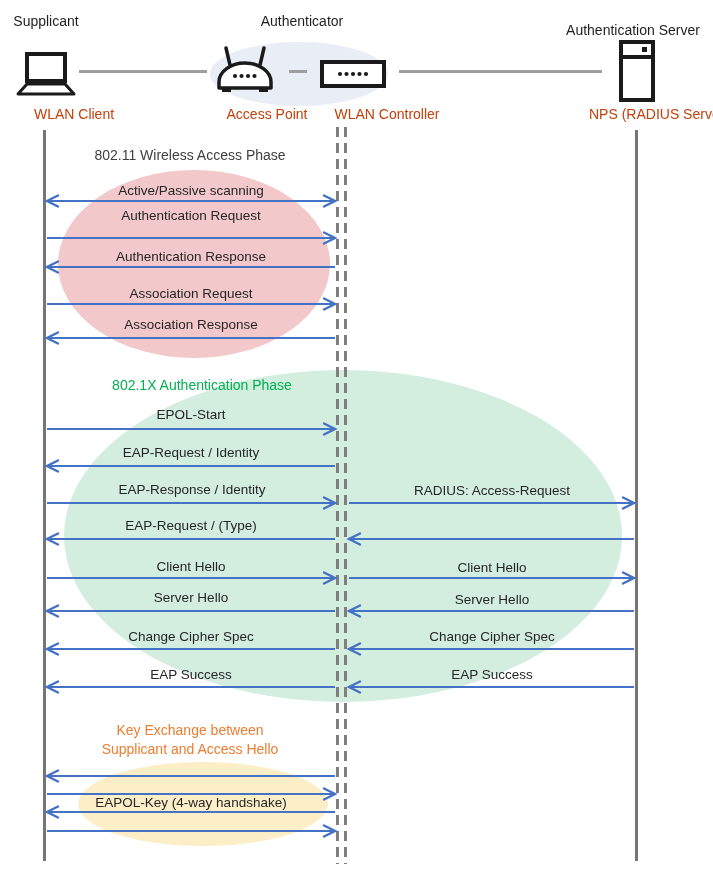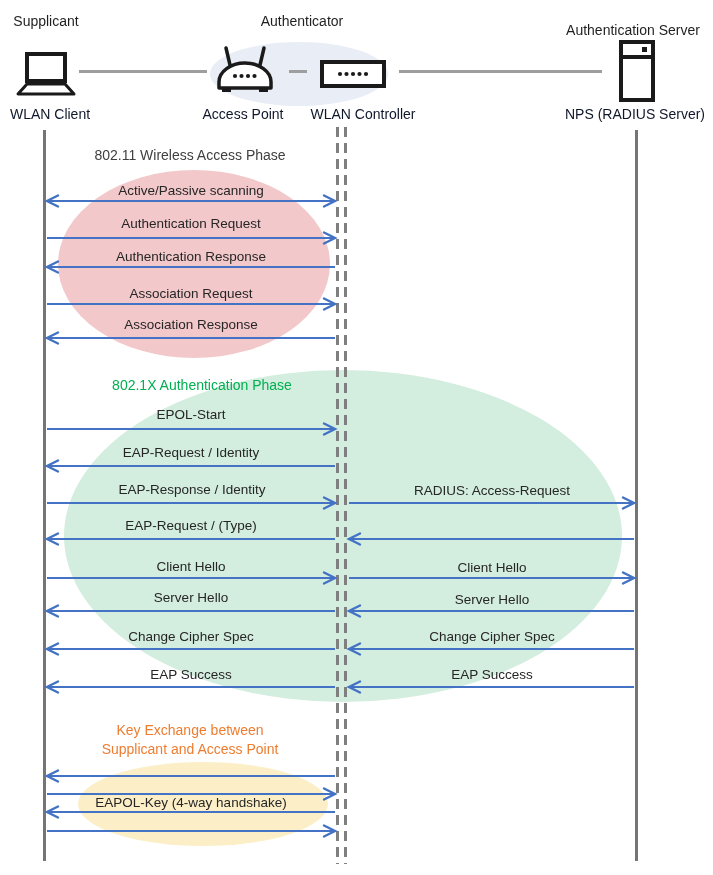--- a/index.html
+++ b/index.html
@@ -3,21 +3,21 @@
 <meta charset="utf-8">
 <style>
   html,body{margin:0;padding:0;background:#fff;}
   #canvas{
     position:relative;width:713px;height:875px;background:#ffffff;
     font-family:"Liberation Sans", sans-serif;color:#262626;overflow:hidden;
   }
   .abs{position:absolute;}
   .ctr{transform:translateX(-50%);white-space:nowrap;}
   .actor-role{font-size:14px;color:#1f1f1f;}
-  .actor-dev{font-size:14px;color:#0f172a;}
+  .actor-dev{font-size:14px;color:#c2410c;margin-left:24px;}
   .ellipse{position:absolute;border-radius:50%;}
   .conn{position:absolute;height:3px;background:#9e9e9e;}
   .lifeline{position:absolute;width:3px;background:#757575;}
   .dashline{position:absolute;width:3px;
     background:repeating-linear-gradient(to bottom,#7f7f7f 0 10px,transparent 10px 16px);}
   .phase-title{position:absolute;font-size:14px;white-space:nowrap;transform:translateX(-50%);text-align:center;z-index:6;}
   .msg-label{position:absolute;font-size:13.5px;color:#262626;white-space:nowrap;transform:translateX(-50%);z-index:6;}
   #arrow-layer{position:absolute;left:0;top:0;z-index:5;}
   #label-layer{position:absolute;left:0;top:0;width:713px;height:701px;z-index:6;pointer-events:none;}
   .icon{position:absolute;z-index:3;}
@@ -82,21 +82,21 @@
   <div>
     <div class="dashline" style="left:336px;top:127px;height:737px;z-index:2;"></div>
     <div class="dashline" style="left:344px;top:127px;height:737px;z-index:2;"></div>
   </div>
   <div class="lifeline" style="left:635px;top:130px;height:731px;z-index:2;"></div>
 
   <div class="phase-title" style="left: 190px; top: 147px; color: #404040;">802.11 Wireless Access Phase</div>
   <div class="phase-title" style="left: 202px; top: 377px; color: rgb(0, 176, 80);">802.1X Authentication Phase</div>
   <div>
     <div class="phase-title" style="left: 190px; top: 722px; color: rgb(237, 125, 49);">Key Exchange between</div>
-    <div class="phase-title" style="left: 190px; top: 741px; color: rgb(237, 125, 49);">Supplicant and Access Point</div>
+    <div class="phase-title" style="left: 190px; top: 741px; color: rgb(237, 125, 49);">Supplicant and Access Hello</div>
   </div>
 
   <svg id="arrow-layer" width="713" height="875">
       <line x1="47" x2="335" y1="201" y2="201" stroke="#4472C4" stroke-width="2.2"></line>
       <path d="M324 195.5 L335 201 L324 206.5" fill="none" stroke="#4472C4" stroke-width="2.4" stroke-linecap="round"></path>
       <path d="M58 195.5 L47 201 L58 206.5" fill="none" stroke="#4472C4" stroke-width="2.4" stroke-linecap="round"></path>
       <line x1="47" x2="335" y1="238" y2="238" stroke="#4472C4" stroke-width="2.2"></line>
       <path d="M324 232.5 L335 238 L324 243.5" fill="none" stroke="#4472C4" stroke-width="2.4" stroke-linecap="round"></path>
       <line x1="47" x2="335" y1="267" y2="267" stroke="#4472C4" stroke-width="2.2"></line>
       <path d="M58 261.5 L47 267 L58 272.5" fill="none" stroke="#4472C4" stroke-width="2.4" stroke-linecap="round"></path>
@@ -137,21 +137,21 @@
       <line x1="47" x2="335" y1="794" y2="794" stroke="#4472C4" stroke-width="2.2"></line>
       <path d="M324 788.5 L335 794 L324 799.5" fill="none" stroke="#4472C4" stroke-width="2.4" stroke-linecap="round"></path>
       <line x1="47" x2="335" y1="812" y2="812" stroke="#4472C4" stroke-width="2.2"></line>
       <path d="M58 806.5 L47 812 L58 817.5" fill="none" stroke="#4472C4" stroke-width="2.4" stroke-linecap="round"></path>
       <line x1="47" x2="335" y1="831" y2="831" stroke="#4472C4" stroke-width="2.2"></line>
       <path d="M324 825.5 L335 831 L324 836.5" fill="none" stroke="#4472C4" stroke-width="2.4" stroke-linecap="round"></path>
     </svg>
 
   <div id="label-layer">
       <div class="msg-label" style="left: 191px; top: 183px;">Active/Passive scanning</div>
-      <div class="msg-label" style="left: 191px; top: 216px;">Authentication Request</div>
+      <div class="msg-label" style="left: 191px; top: 208px;">Authentication Request</div>
       <div class="msg-label" style="left: 191px; top: 249px;">Authentication Response</div>
       <div class="msg-label" style="left: 191px; top: 286px;">Association Request</div>
       <div class="msg-label" style="left: 191px; top: 317px;">Association Response</div>
       <div class="msg-label" style="left: 191px; top: 407px;">EPOL-Start</div>
       <div class="msg-label" style="left: 191px; top: 445px;">EAP-Request / Identity</div>
       <div class="msg-label" style="left: 192px; top: 482px;">EAP-Response / Identity</div>
       <div class="msg-label" style="left: 492px; top: 483px;">RADIUS: Access-Request</div>
       <div class="msg-label" style="left: 191px; top: 518px;">EAP-Request / (Type)</div>
       <div class="msg-label" style="left: 191px; top: 559px;">Client Hello</div>
       <div class="msg-label" style="left: 492px; top: 560px;">Client Hello</div>

